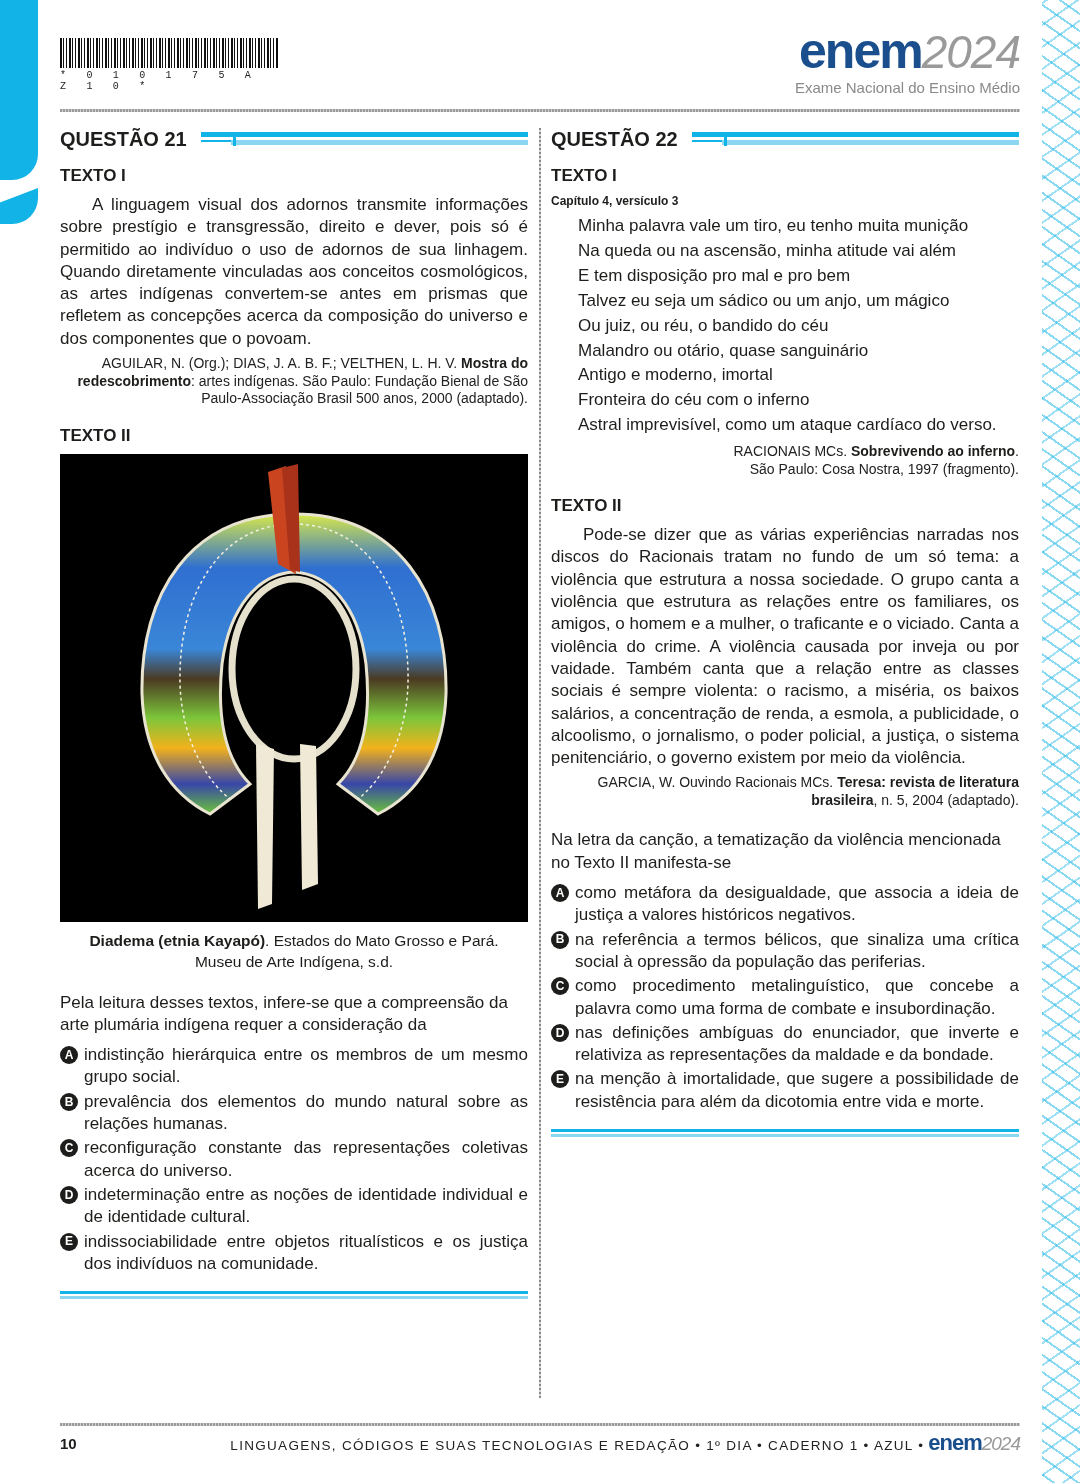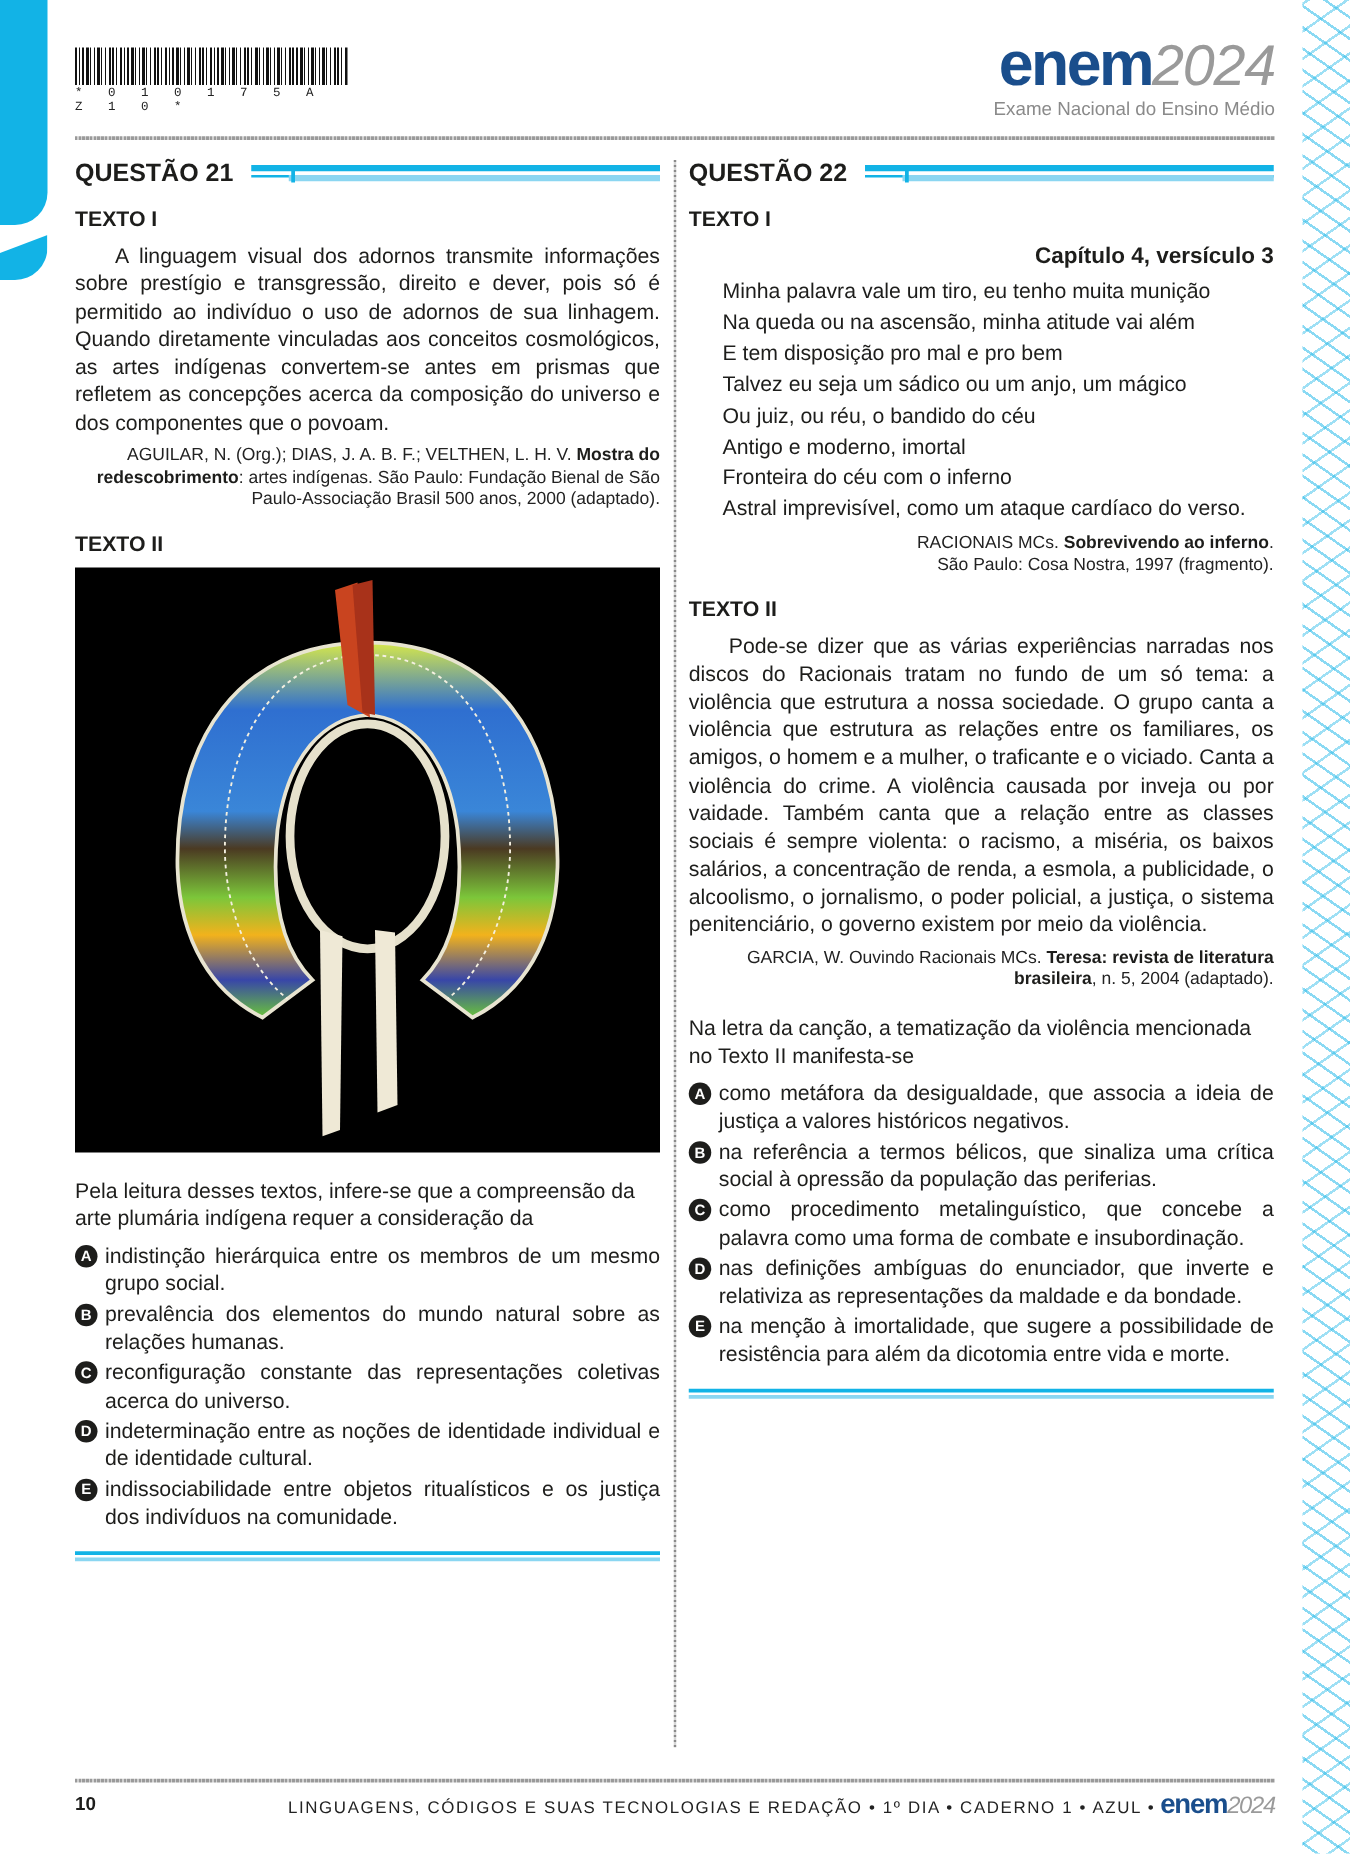--- a/index.html
+++ b/index.html
@@ -59,21 +59,21 @@
 
   .prompt { font-size: 17px; line-height: 22.3px; margin-top: 20px; margin-bottom: 8px; }
   .option { display: flex; align-items: flex-start; font-size: 17px; line-height: 22.3px; margin-bottom: 2px; }
   .badge { flex: 0 0 18px; width: 18px; height: 18px; border-radius: 50%; background: #1d1d1b; color: #fff; font-size: 12px; font-weight: bold; display: flex; align-items: center; justify-content: center; margin-top: 2px; margin-right: 6px; }
   .opt-text { flex: 1; text-align: justify; }
 
   .end-lines { position: relative; height: 10px; margin-top: 16px; }
   .end-lines .a { position: absolute; left: 0; right: 0; top: 0; height: 3px; background: #12b3e6; }
   .end-lines .b { position: absolute; left: 0; right: 0; top: 5px; height: 3px; background: #8bd6f1; }
 
-  .poem-title { font-size: 18px; font-weight: bold; text-align: right; margin-bottom: 6px; }
+  .poem-title { font-size: 12px; font-weight: bold; text-align: left; margin-bottom: 6px; }
   .poem { padding-left: 27px; font-size: 17px; line-height: 24.9px; }
 
   .footer { position: absolute; left: 60px; top: 1430px; width: 960px; display: flex; align-items: center; justify-content: space-between; }
   .page-num { font-size: 15px; font-weight: bold; }
   .footer-right { display: flex; align-items: baseline; font-size: 13.5px; letter-spacing: 1.3px; color: #222; }
   .footer-logo { font-size: 22px; font-weight: bold; color: #1a4e8c; letter-spacing: -1px; margin-left: 4px; }
   .footer-logo span { font-weight: normal; font-style: italic; color: #9a9a9a; font-size: 19px; }
 </style>
 </head>
 <body>
@@ -128,20 +128,24 @@
       <path d="M 234 60 C 130 60 80 140 82 240 C 84 300 110 340 150 360 L 190 330 C 160 300 158 250 162 210 C 170 150 200 120 234 118 C 268 120 298 150 306 210 C 310 250 308 300 278 330 L 318 360 C 358 340 384 300 386 240 C 388 140 338 60 234 60 Z" fill="url(#fg)" stroke="#e8e4d0" stroke-width="3"></path>
       <path d="M 234 70 C 160 70 118 140 120 230 C 122 290 150 330 170 345" fill="none" stroke="#f4f0e0" stroke-width="1.5" stroke-dasharray="3 3"></path>
       <path d="M 234 70 C 308 70 350 140 348 230 C 346 290 318 330 298 345" fill="none" stroke="#f4f0e0" stroke-width="1.5" stroke-dasharray="3 3"></path>
       <ellipse cx="234" cy="215" rx="62" ry="90" fill="#000" stroke="#e6e1cc" stroke-width="7"></ellipse>
       <path d="M 208 18 L 226 12 L 236 120 L 218 110 Z" fill="#c9441f"></path>
       <path d="M 222 14 L 238 10 L 240 118 L 230 116 Z" fill="#a8321a"></path>
       <path d="M 196 290 L 214 295 L 212 450 L 198 455 Z" fill="#efe9d6"></path>
       <path d="M 240 290 L 256 292 L 258 430 L 242 436 Z" fill="#efe9d6"></path>
     </svg>
   </div>
+  <div class="caption">
+    <div><b>Diadema (etnia Kayapó)</b><span>. Estados do Mato Grosso e Pará.</span></div>
+    <div>Museu de Arte Indígena, s.d.</div>
+  </div>
 
   <p class="prompt">Pela leitura desses textos, infere-se que a compreensão da arte plumária indígena requer a consideração da</p>
 
   <div class="option">
       <span class="badge">A</span>
       <span class="opt-text">indistinção hierárquica entre os membros de um mesmo grupo social.</span>
     </div>
   <div class="option">
       <span class="badge">B</span>
       <span class="opt-text">prevalência dos elementos do mundo natural sobre as relações humanas.</span>
@@ -177,20 +181,21 @@
   </div>
 
   <div class="texto-label">TEXTO I</div>
   <div class="poem-title">Capítulo 4, versículo 3</div>
   <div class="poem">
     <div>Minha palavra vale um tiro, eu tenho muita munição</div>
     <div>Na queda ou na ascensão, minha atitude vai além</div>
     <div>E tem disposição pro mal e pro bem</div>
     <div>Talvez eu seja um sádico ou um anjo, um mágico</div>
     <div>Ou juiz, ou réu, o bandido do céu</div>
+    <div>Malandro ou otário, quase sanguinário</div>
     <div>Antigo e moderno, imortal</div>
     <div>Fronteira do céu com o inferno</div>
     <div>Astral imprevisível, como um ataque cardíaco do verso.</div>
   </div>
   <p class="ref"><span>RACIONAIS MCs. </span><b>Sobrevivendo ao inferno</b><span>.</span><br><span>São Paulo: Cosa Nostra, 1997 (fragmento).</span></p>
 
   <div class="texto-label" style="margin-top:18px">TEXTO II</div>
   <p class="para indent">Pode-se dizer que as várias experiências narradas nos discos do Racionais tratam no fundo de um só tema: a violência que estrutura a nossa sociedade. O grupo canta a violência que estrutura as relações entre os familiares, os amigos, o homem e a mulher, o traficante e o viciado. Canta a violência do crime. A violência causada por inveja ou por vaidade. Também canta que a relação entre as classes sociais é sempre violenta: o racismo, a miséria, os baixos salários, a concentração de renda, a esmola, a publicidade, o alcoolismo, o jornalismo, o poder policial, a justiça, o sistema penitenciário, o governo existem por meio da violência.</p>
   <p class="ref"><span>GARCIA, W. Ouvindo Racionais MCs. </span><b>Teresa: revista de literatura brasileira</b><span>, n. 5, 2004 (adaptado).</span></p>
 

